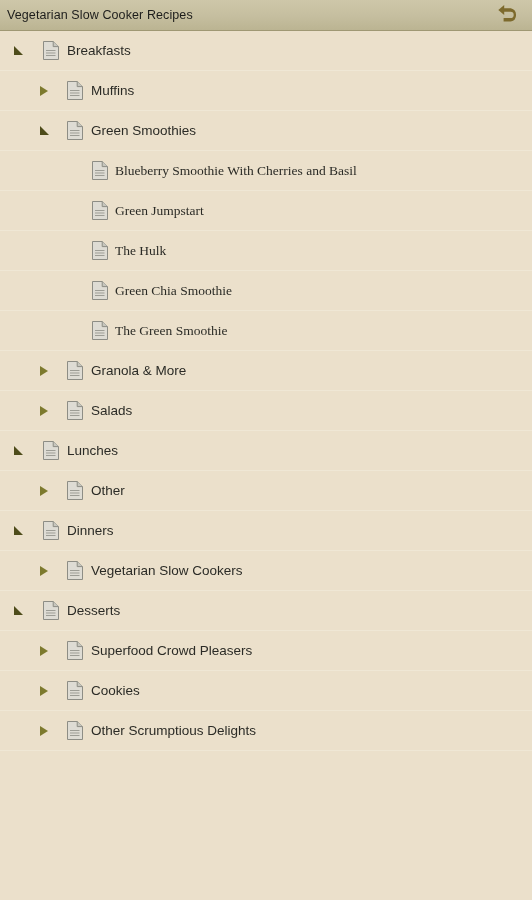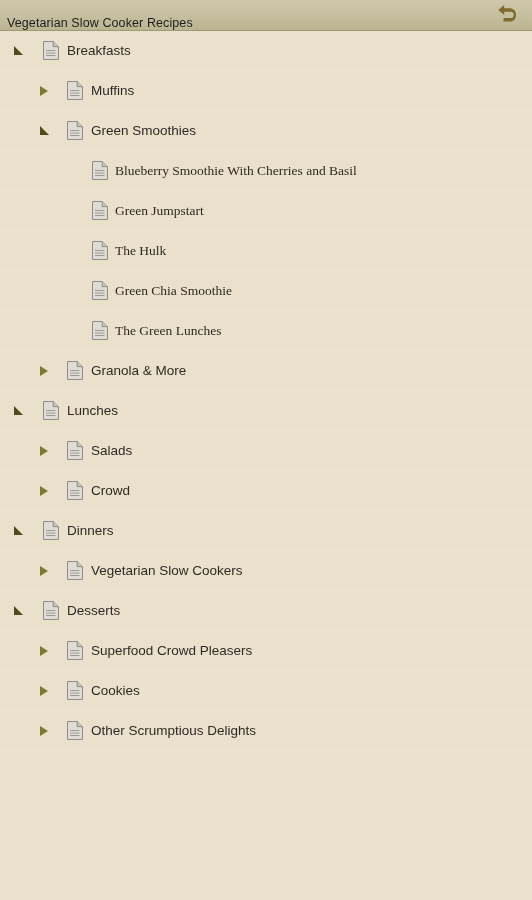--- a/index.html
+++ b/index.html
@@ -18,21 +18,21 @@
 
   
   #titlebar {
     position: relative;
     height: 31px;
     box-sizing: border-box;
     background: linear-gradient(to bottom, #cdc6a8 0%, #c6bf a1 40%, #bdb596 100%);
     background: linear-gradient(to bottom, #cec7a9 0%, #c5be9f 55%, #bbb492 100%);
     border-bottom: 1px solid #9f9874;
     display: flex;
-    align-items: flex-end;
+    align-items: center;
     overflow: hidden;
   }
   #titlebar .title-text {
     margin-left: 7px;
     font-size: 12.5px;
     color: #1d1d1b;
     letter-spacing: 0.1px;
     white-space: nowrap;
   }
   #titlebar .spacer { flex: 1 1 auto; }
@@ -238,39 +238,56 @@
   <svg class="doc-svg" width="16" height="19" viewBox="0 0 16 19" aria-hidden="true">
     <path d="M0.5 0.5 H10.2 L15.5 5.6 V18.5 H0.5 Z" fill="#dedcd4" stroke="#8d8d85" stroke-width="1"></path>
     <path d="M10.2 0.5 V5.6 H15.5" fill="#c8c7be" stroke="#8d8d85" stroke-width="1"></path>
     <g stroke="#9d9d95" stroke-width="1">
       <line x1="3" y1="9.5" x2="12.5" y2="9.5"></line>
       <line x1="3" y1="12.0" x2="12.5" y2="12.0"></line>
       <line x1="3" y1="14.5" x2="12.5" y2="14.5"></line>
     </g>
   </svg>
 </div>
-      <div class="row-label">The Green Lunches</div>
+      <div class="row-label">The Green Smoothie</div>
     </div>
     <div class="row depth2">
       <div class="twisty">
         <div class="tri-collapsed"></div>
       </div>
       <div class="doc-icon">
   <svg class="doc-svg" width="16" height="19" viewBox="0 0 16 19" aria-hidden="true">
     <path d="M0.5 0.5 H10.2 L15.5 5.6 V18.5 H0.5 Z" fill="#dedcd4" stroke="#8d8d85" stroke-width="1"></path>
     <path d="M10.2 0.5 V5.6 H15.5" fill="#c8c7be" stroke="#8d8d85" stroke-width="1"></path>
     <g stroke="#9d9d95" stroke-width="1">
       <line x1="3" y1="9.5" x2="12.5" y2="9.5"></line>
       <line x1="3" y1="12.0" x2="12.5" y2="12.0"></line>
       <line x1="3" y1="14.5" x2="12.5" y2="14.5"></line>
     </g>
   </svg>
 </div>
       <div class="row-label">Granola &amp; More</div>
     </div>
+    <div class="row depth2">
+      <div class="twisty">
+        <div class="tri-collapsed"></div>
+      </div>
+      <div class="doc-icon">
+  <svg class="doc-svg" width="16" height="19" viewBox="0 0 16 19" aria-hidden="true">
+    <path d="M0.5 0.5 H10.2 L15.5 5.6 V18.5 H0.5 Z" fill="#dedcd4" stroke="#8d8d85" stroke-width="1"></path>
+    <path d="M10.2 0.5 V5.6 H15.5" fill="#c8c7be" stroke="#8d8d85" stroke-width="1"></path>
+    <g stroke="#9d9d95" stroke-width="1">
+      <line x1="3" y1="9.5" x2="12.5" y2="9.5"></line>
+      <line x1="3" y1="12.0" x2="12.5" y2="12.0"></line>
+      <line x1="3" y1="14.5" x2="12.5" y2="14.5"></line>
+    </g>
+  </svg>
+</div>
+      <div class="row-label">Salads</div>
+    </div>
     <div class="row depth1">
       <div class="twisty">
         <div class="tri-expanded"></div>
       </div>
       <div class="doc-icon">
   <svg class="doc-svg" width="16" height="19" viewBox="0 0 16 19" aria-hidden="true">
     <path d="M0.5 0.5 H10.2 L15.5 5.6 V18.5 H0.5 Z" fill="#dedcd4" stroke="#8d8d85" stroke-width="1"></path>
     <path d="M10.2 0.5 V5.6 H15.5" fill="#c8c7be" stroke="#8d8d85" stroke-width="1"></path>
     <g stroke="#9d9d95" stroke-width="1">
       <line x1="3" y1="9.5" x2="12.5" y2="9.5"></line>
@@ -289,38 +306,21 @@
   <svg class="doc-svg" width="16" height="19" viewBox="0 0 16 19" aria-hidden="true">
     <path d="M0.5 0.5 H10.2 L15.5 5.6 V18.5 H0.5 Z" fill="#dedcd4" stroke="#8d8d85" stroke-width="1"></path>
     <path d="M10.2 0.5 V5.6 H15.5" fill="#c8c7be" stroke="#8d8d85" stroke-width="1"></path>
     <g stroke="#9d9d95" stroke-width="1">
       <line x1="3" y1="9.5" x2="12.5" y2="9.5"></line>
       <line x1="3" y1="12.0" x2="12.5" y2="12.0"></line>
       <line x1="3" y1="14.5" x2="12.5" y2="14.5"></line>
     </g>
   </svg>
 </div>
-      <div class="row-label">Salads</div>
-    </div>
-    <div class="row depth2">
-      <div class="twisty">
-        <div class="tri-collapsed"></div>
-      </div>
-      <div class="doc-icon">
-  <svg class="doc-svg" width="16" height="19" viewBox="0 0 16 19" aria-hidden="true">
-    <path d="M0.5 0.5 H10.2 L15.5 5.6 V18.5 H0.5 Z" fill="#dedcd4" stroke="#8d8d85" stroke-width="1"></path>
-    <path d="M10.2 0.5 V5.6 H15.5" fill="#c8c7be" stroke="#8d8d85" stroke-width="1"></path>
-    <g stroke="#9d9d95" stroke-width="1">
-      <line x1="3" y1="9.5" x2="12.5" y2="9.5"></line>
-      <line x1="3" y1="12.0" x2="12.5" y2="12.0"></line>
-      <line x1="3" y1="14.5" x2="12.5" y2="14.5"></line>
-    </g>
-  </svg>
-</div>
-      <div class="row-label">Crowd</div>
+      <div class="row-label">Other</div>
     </div>
     <div class="row depth1">
       <div class="twisty">
         <div class="tri-expanded"></div>
       </div>
       <div class="doc-icon">
   <svg class="doc-svg" width="16" height="19" viewBox="0 0 16 19" aria-hidden="true">
     <path d="M0.5 0.5 H10.2 L15.5 5.6 V18.5 H0.5 Z" fill="#dedcd4" stroke="#8d8d85" stroke-width="1"></path>
     <path d="M10.2 0.5 V5.6 H15.5" fill="#c8c7be" stroke="#8d8d85" stroke-width="1"></path>
     <g stroke="#9d9d95" stroke-width="1">

